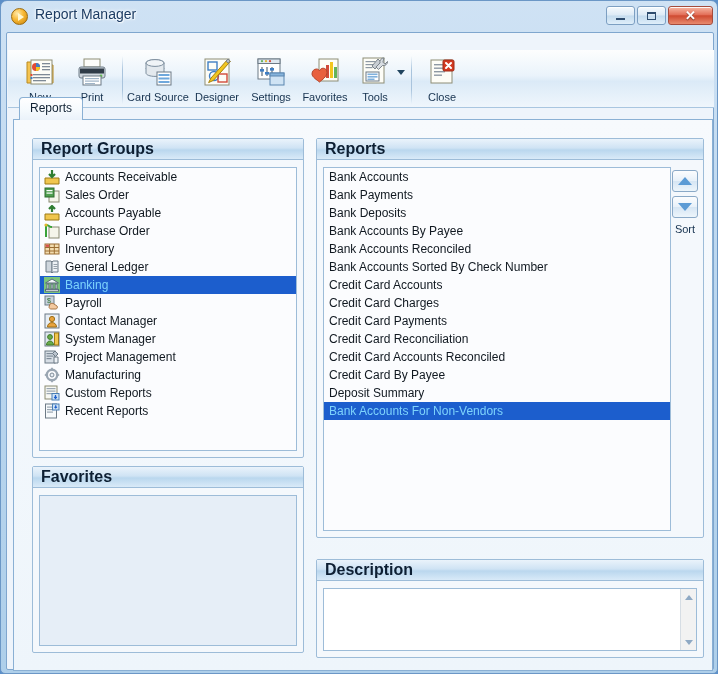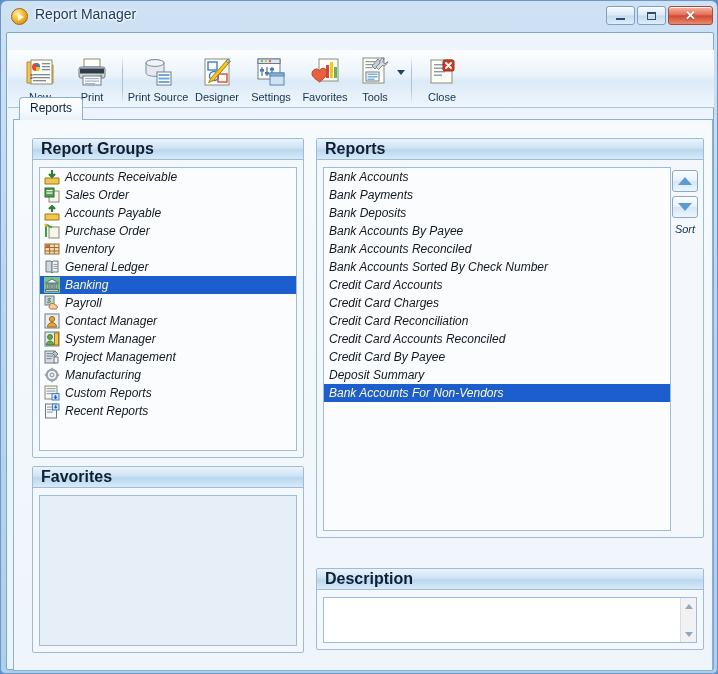--- a/index.html
+++ b/index.html
@@ -142,48 +142,48 @@
     border-radius: 2px;
   }
   .panel-head {
     height: 21px;
     background: linear-gradient(180deg,#eaf3fb 0%, #cfe3f4 45%, #bad7ee 55%, #d9eaf8 100%);
     border-bottom: 1px solid #9dbcd8;
     display: flex; align-items: center;
     padding-left: 8px;
     font-size: 16px; font-weight: bold; color: #0d1f33;
   }
-  .panel-body { position: absolute; left: 0; right: 0; top: 22px; bottom: 0; padding: 6px; font-style: italic; }
+  .panel-body { position: absolute; left: 0; right: 0; top: 22px; bottom: 0; padding: 6px; }
 
   .listbox {
     width: 100%; height: 100%;
     background: #fbfcfe;
     border: 1px solid #9dbcd8;
     overflow: hidden;
     position: relative;
   }
   .listbox.empty-fav {
     background: #e6eef7;
   }
   .list-row {
     height: 18px;
     display: flex; align-items: center;
     padding-left: 4px;
     font-size: 12px; color: #101820;
     white-space: nowrap;
   }
   .list-row.selected {
     background: #1c5ecd;
-    color: #fef9c3;
+    color: #7dd3fc;
   }
   .rg-icon { width: 16px; height: 16px; margin-right: 5px; flex: 0 0 16px; position: relative; }
   .rep-row { padding-left: 5px; }
 
   
-  .sortbox { position: absolute; display: flex; flex-direction: column; align-items: center; font-style: italic; }
+  .sortbox { position: absolute; display: flex; flex-direction: column; align-items: center; }
   .sortbtn {
     width: 26px; height: 22px;
     border: 1px solid #8aa9c7;
     border-radius: 3px;
     background: linear-gradient(180deg,#fcfdfe 0%, #e8f1f9 48%, #d6e6f4 52%, #edf5fb 100%);
     display: flex; align-items: center; justify-content: center;
     margin-bottom: 4px;
   }
   .tri-up { width:0;height:0;border-left:7px solid transparent;border-right:7px solid transparent;border-bottom:8px solid #5b9bd5; }
   .tri-dn { width:0;height:0;border-left:7px solid transparent;border-right:7px solid transparent;border-top:8px solid #5b9bd5; }
@@ -286,21 +286,21 @@
               <ellipse cx="13" cy="7" rx="9" ry="3.4" fill="#f0f4f7"></ellipse>
             </g>
             <rect x="15" y="16" width="14" height="13" fill="#ffffff" stroke="#6d7a86"></rect>
             <g fill="#6fa8dc">
                 <rect x="16.5" y="18" width="11" height="2"></rect>
                 <rect x="16.5" y="21.5" width="11" height="2"></rect>
                 <rect x="16.5" y="25" width="11" height="2"></rect>
               </g>
           </svg>
         </div>
-        <div class="lbl">Print Source</div>
+        <div class="lbl">Card Source</div>
       </div>
 
       <div class="tb-item" style="width:56px">
         <div class="tb-icon">
           <svg width="32" height="32" viewBox="0 0 32 32">
             <rect x="4" y="3" width="24" height="26" fill="#fdfdf7" stroke="#8d8d76"></rect>
             <rect x="7" y="6" width="9" height="8" fill="none" stroke="#3f7ec4" stroke-width="1.4"></rect>
             <circle cx="13" cy="20" r="4.5" fill="none" stroke="#3f7ec4" stroke-width="1.4"></circle>
             <rect x="17" y="18" width="9" height="8" fill="none" stroke="#d04a3a" stroke-width="1.4"></rect>
             <path d="M27 3 L10 22 l-2.4 4.6 4.8-2.2 17-19z" fill="#f3c61f" stroke="#a6820f"></path>
@@ -587,20 +587,23 @@
               <div class="list-row rep-row">
                 <span>Bank Accounts Sorted By Check Number</span>
               </div>
               <div class="list-row rep-row">
                 <span>Credit Card Accounts</span>
               </div>
               <div class="list-row rep-row">
                 <span>Credit Card Charges</span>
               </div>
               <div class="list-row rep-row">
+                <span>Credit Card Payments</span>
+              </div>
+              <div class="list-row rep-row">
                 <span>Credit Card Reconciliation</span>
               </div>
               <div class="list-row rep-row">
                 <span>Credit Card Accounts Reconciled</span>
               </div>
               <div class="list-row rep-row">
                 <span>Credit Card By Payee</span>
               </div>
               <div class="list-row rep-row">
                 <span>Deposit Summary</span>
@@ -615,21 +618,21 @@
       <div class="sortbox" style="left:658px; top:50px;">
         <div class="sortbtn">
           <div class="tri-up"></div>
         </div>
         <div class="sortbtn">
           <div class="tri-dn"></div>
         </div>
         <div class="sort-lbl">Sort</div>
       </div>
 
-      <div class="panel" style="left:302px; top:448px; width:388px; height:82px;">
+      <div class="panel" style="left:302px; top:439px; width:388px; height:99px;">
         <div class="panel-head">Description</div>
         <div class="panel-body">
           <div class="listbox" style="background:#ffffff;">
             <div style="padding:3px 5px; font-size:12px; color:#101820; white-space:pre-wrap;"></div>
             <div class="vscroll">
               <div class="vs-arrow up">
                 <div class="vs-tri-up"></div>
               </div>
               <div class="vs-arrow dn">
                 <div class="vs-tri-dn"></div>

